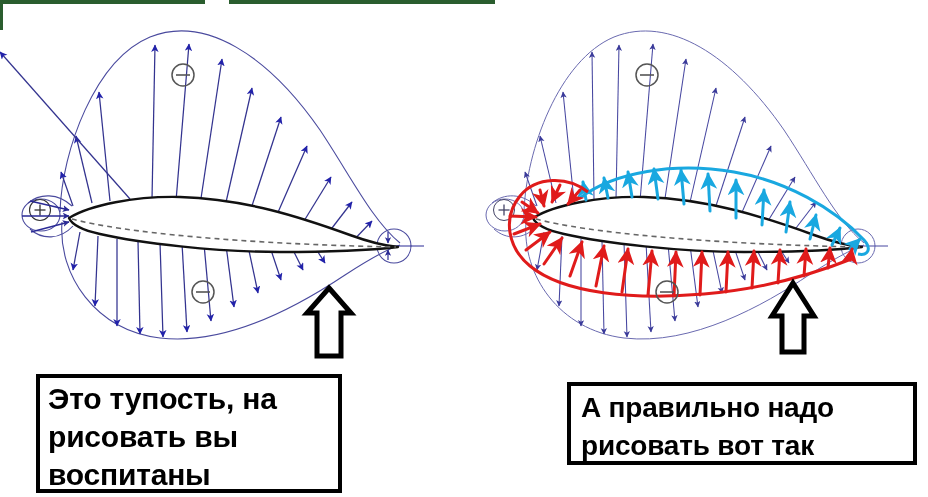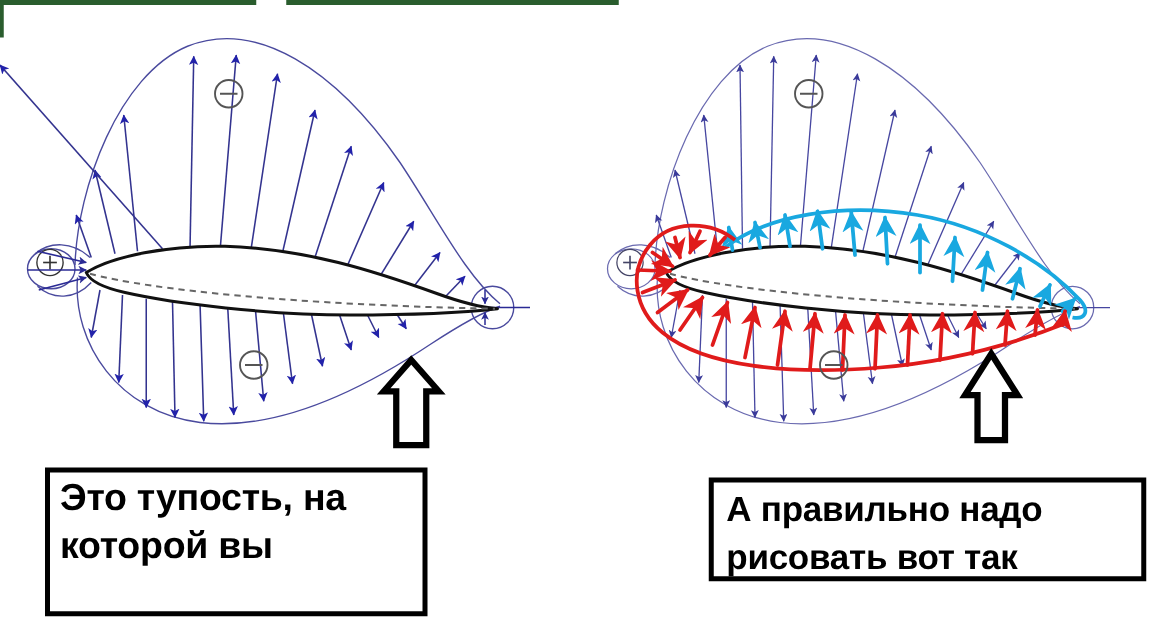--- a/index.html
+++ b/index.html
@@ -263,21 +263,22 @@
       </g>
 
       <g>
         <path d="M329,283 L350,316 L340,316 L340,352 L318,352 L318,316 L308,316 Z" fill="#ffffff" stroke="#000000" stroke-width="5" stroke-linejoin="miter"></path>
       </g>
     </svg>
   </div>
 
   <div class="caption" id="caption-left">
     <span>Это тупость, на</span>
-    <span>которой вы</span>
+    <span>рисовать вы</span>
+    <span>воспитаны</span>
   </div>
 
   <div class="caption" id="caption-right">
     <span>А правильно надо</span>
     <span>рисовать вот так</span>
   </div>
 
 </div>
 
 </body></html>

